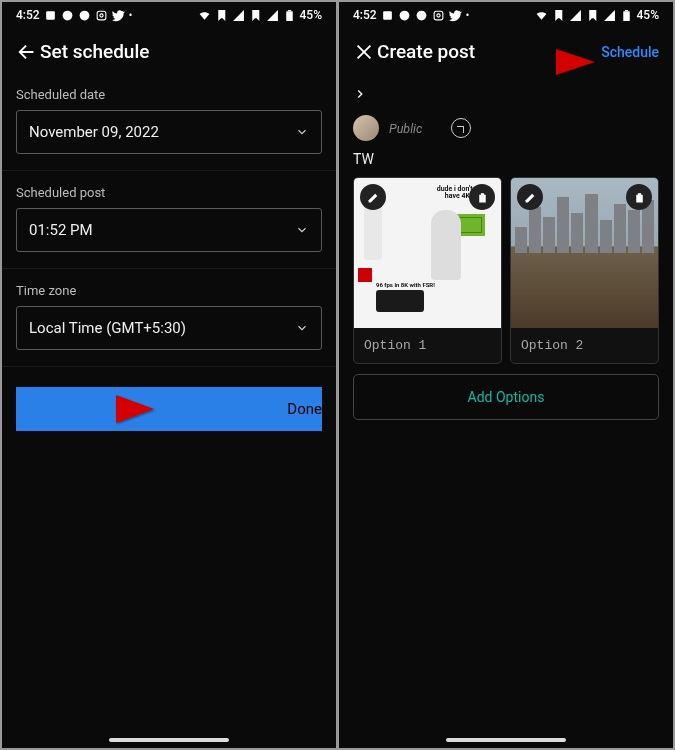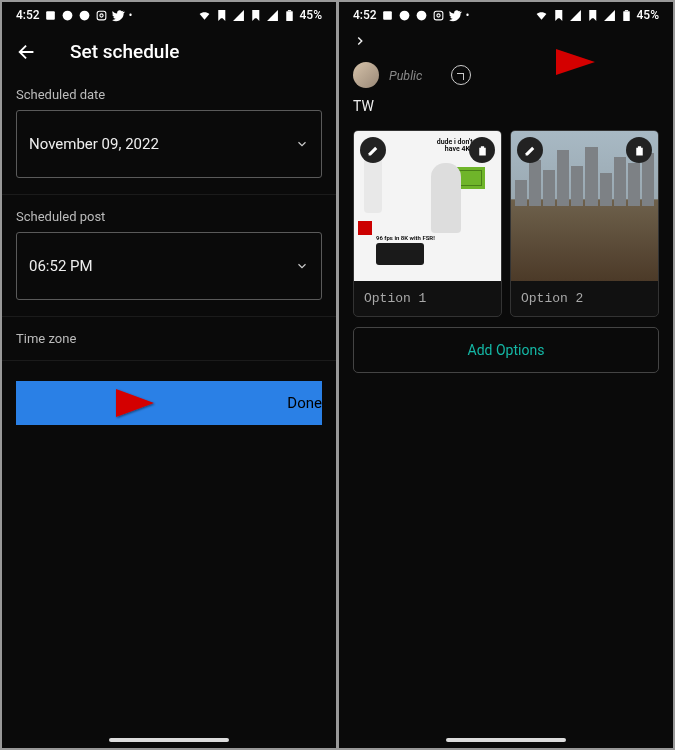--- a/index.html
+++ b/index.html
@@ -33,32 +33,32 @@
   }
   .status .left, .status .right { display: flex; align-items: center; gap: 4px; }
   .status .ico { width: 13px; height: 13px; display:inline-flex; align-items:center; justify-content:center; }
   .status svg { width:100%; height:100%; }
   .dot { font-size: 10px; }
   
   .appbar {
     display: flex;
     align-items: center;
     padding: 14px 14px 16px 14px;
-    gap: 32px;
+    gap: 2px;
   }
   .appbar h1 { font-size: 19px; font-weight: 500; color:#fff; flex:1; }
   .appbar .back, .appbar .close { width:22px; height:22px; display:flex; align-items:center; justify-content:center; cursor:pointer; }
   .link-btn { color:#2e89ff; font-size:14px; font-weight:500; cursor:pointer; }
   
   .section-label { font-size: 13px; color:#bbb; padding: 8px 14px 8px 14px; }
   .select-like {
     margin: 0 14px 10px 14px;
     border: 1px solid #5a5a5a;
     border-radius: 3px;
-    padding: 24px 12px;
+    padding: 12px 12px;
     display:flex;
     justify-content:space-between;
     align-items:center;
     font-size:15px;
     color:#eee;
     cursor:pointer;
   }
   .chevron { width:14px; height:14px; }
   .divider { height:1px; background:#1b1b1b; margin:6px 0;}
   .done-btn {
@@ -89,21 +89,21 @@
     font-size:14px;
   }
   .avatar {
     width:26px; height:26px; border-radius:50%;
     background:linear-gradient(135deg,#d6c3aa,#987);
   }
   .username { flex:1; color:#fff; font-weight:500; font-size:14px;}
   .visibility { color:#888; font-size:12.5px; margin-right:19px;font-style:italic;}
   .clock-ico { width:20px; height:20px; border:1.5px solid #ccc; border-radius:50%; display:flex; align-items:center; justify-content:center;}
   .clock-ico::after { content:""; width:6px; height:6px; border-top:1.5px solid #ccc; border-right:1.5px solid #ccc; position:relative; top:1px; left:-1px;}
-  .post-text { padding:0 14px 16px 14px; font-size:14px; color:#eee;}
+  .post-text { padding:0 14px 10px 14px; font-size:14px; color:#eee;}
   .options-row { display:flex; gap:8px; padding:0 14px; }
   .option-card {
     flex:1; border:1px solid #333; border-radius:5px; overflow:hidden;
     display:flex; flex-direction:column; background:#111;
   }
   .option-thumb { height:150px; position:relative; }
   .option-thumb.meme { background:#f4f4f4; }
   .option-thumb.city {
     background: linear-gradient(to bottom, #a8b9c4 0%, #9aa9b2 45%, #6e614c 46%, #4c3a28 100%);
     position:relative;
@@ -225,28 +225,34 @@
   <div class="select-like">
     <span>November 09, 2022</span>
     <svg class="chevron" viewBox="0 0 24 24" fill="none" stroke="#ccc" stroke-width="2">
         <path d="M6 9l6 6 6-6"></path>
       </svg>
   </div>
   <div class="divider"></div>
 
   <div class="section-label">Scheduled post</div>
   <div class="select-like">
-    <span>06:52 PM</span>
+    <span>01:52 PM</span>
     <svg class="chevron" viewBox="0 0 24 24" fill="none" stroke="#ccc" stroke-width="2">
         <path d="M6 9l6 6 6-6"></path>
       </svg>
   </div>
   <div class="divider"></div>
 
   <div class="section-label">Time zone</div>
+  <div class="select-like">
+    <span>Local Time (GMT+5:30)</span>
+    <svg class="chevron" viewBox="0 0 24 24" fill="none" stroke="#ccc" stroke-width="2">
+        <path d="M6 9l6 6 6-6"></path>
+      </svg>
+  </div>
   <div class="divider"></div>
 
   <div class="done-btn">
     <span>Done</span>
     <svg class="arrow-overlay arrow-done" viewBox="0 0 130 40">
       <defs>
           <filter id="sh1">
             <feDropShadow dx="1" dy="1" stdDeviation="1" flood-opacity="0.5"></feDropShadow>
           </filter>
         </defs>
@@ -318,20 +324,29 @@
       <span class="ico">
           <svg viewBox="0 0 24 24" fill="#fff">
             <rect x="6" y="4" width="12" height="18" rx="1"></rect>
             <rect x="9" y="2" width="6" height="2"></rect>
           </svg>
         </span>
       <span>45%</span>
     </div>
   </div>
 
+  <div class="appbar">
+    <span class="close">
+      <svg viewBox="0 0 24 24" fill="none" stroke="#fff" stroke-width="2">
+          <path d="M5 5l14 14M19 5L5 19"></path>
+        </svg>
+    </span>
+    <h1>Create post</h1>
+    <span class="link-btn">Schedule</span>
+  </div>
 
   <svg class="arrow-overlay arrow-sched" viewBox="0 0 120 36" style="position:absolute">
     <path d="M3 18 L78 18 L78 5 L117 18 L78 31 L78 18" fill="#d40000"></path>
   </svg>
 
   <div class="sched-row">
     <svg class="chev-r" viewBox="0 0 24 24" fill="none" stroke="#eee" stroke-width="2.5">
         <path d="M9 6l6 6-6 6"></path>
       </svg>
   </div>

